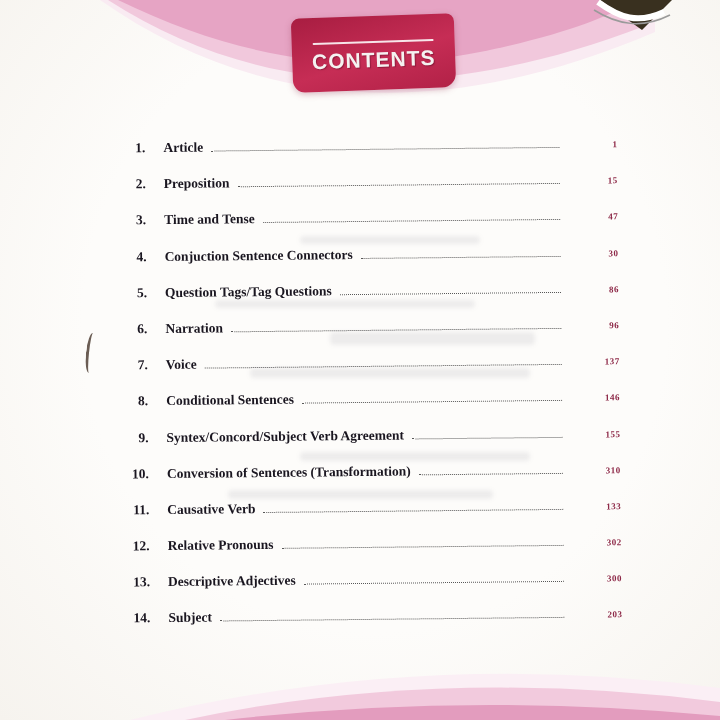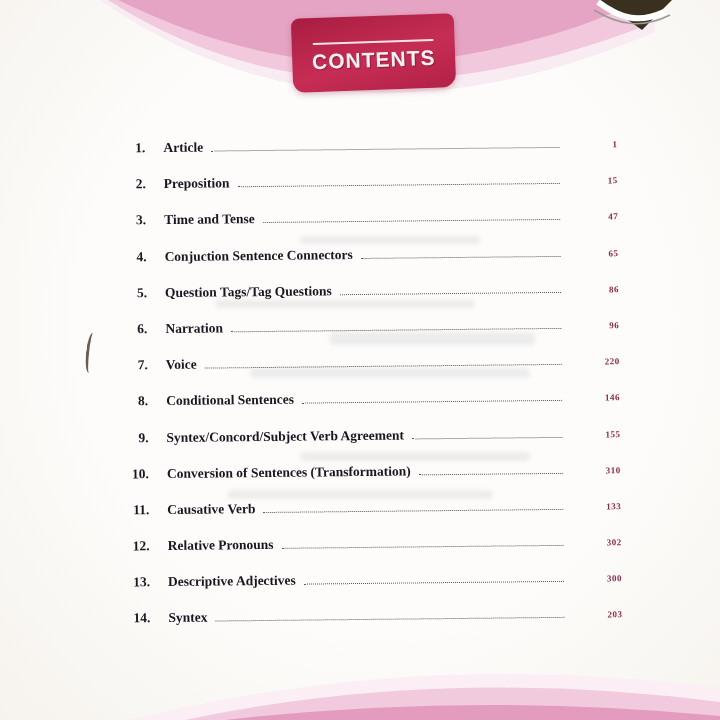--- a/index.html
+++ b/index.html
@@ -109,39 +109,39 @@
     <div class="toc-row">
       <span class="toc-num">3.</span>
       <span class="toc-title">Time and Tense</span>
       <span class="toc-leader"></span>
       <span class="toc-page">47</span>
     </div>
     <div class="toc-row">
       <span class="toc-num">4.</span>
       <span class="toc-title">Conjuction Sentence Connectors</span>
       <span class="toc-leader"></span>
-      <span class="toc-page">65</span>
+      <span class="toc-page">30</span>
     </div>
     <div class="toc-row">
       <span class="toc-num">5.</span>
       <span class="toc-title">Question Tags/Tag Questions</span>
       <span class="toc-leader"></span>
       <span class="toc-page">86</span>
     </div>
     <div class="toc-row">
       <span class="toc-num">6.</span>
       <span class="toc-title">Narration</span>
       <span class="toc-leader"></span>
       <span class="toc-page">96</span>
     </div>
     <div class="toc-row">
       <span class="toc-num">7.</span>
       <span class="toc-title">Voice</span>
       <span class="toc-leader"></span>
-      <span class="toc-page">220</span>
+      <span class="toc-page">137</span>
     </div>
     <div class="toc-row">
       <span class="toc-num">8.</span>
       <span class="toc-title">Conditional Sentences</span>
       <span class="toc-leader"></span>
       <span class="toc-page">146</span>
     </div>
     <div class="toc-row">
       <span class="toc-num">9.</span>
       <span class="toc-title">Syntex/Concord/Subject Verb Agreement</span>
@@ -167,21 +167,21 @@
       <span class="toc-page">302</span>
     </div>
     <div class="toc-row">
       <span class="toc-num">13.</span>
       <span class="toc-title">Descriptive Adjectives</span>
       <span class="toc-leader"></span>
       <span class="toc-page">300</span>
     </div>
     <div class="toc-row">
       <span class="toc-num">14.</span>
-      <span class="toc-title">Syntex</span>
+      <span class="toc-title">Subject</span>
       <span class="toc-leader"></span>
       <span class="toc-page">203</span>
     </div>
   </div>
 
   <div class="ghost g1"></div>
   <div class="ghost g2"></div>
   <div class="ghost g3"></div>
   <div class="ghost g4"></div>
   <div class="ghost g5"></div>

